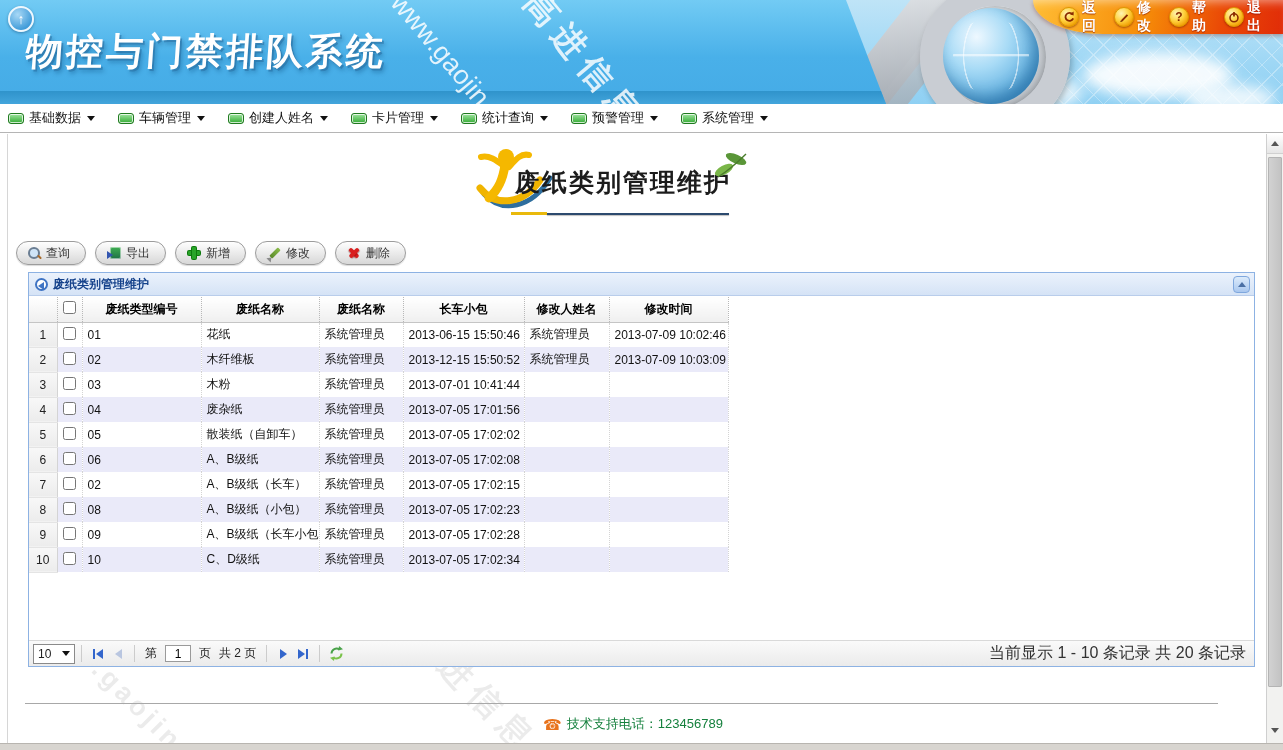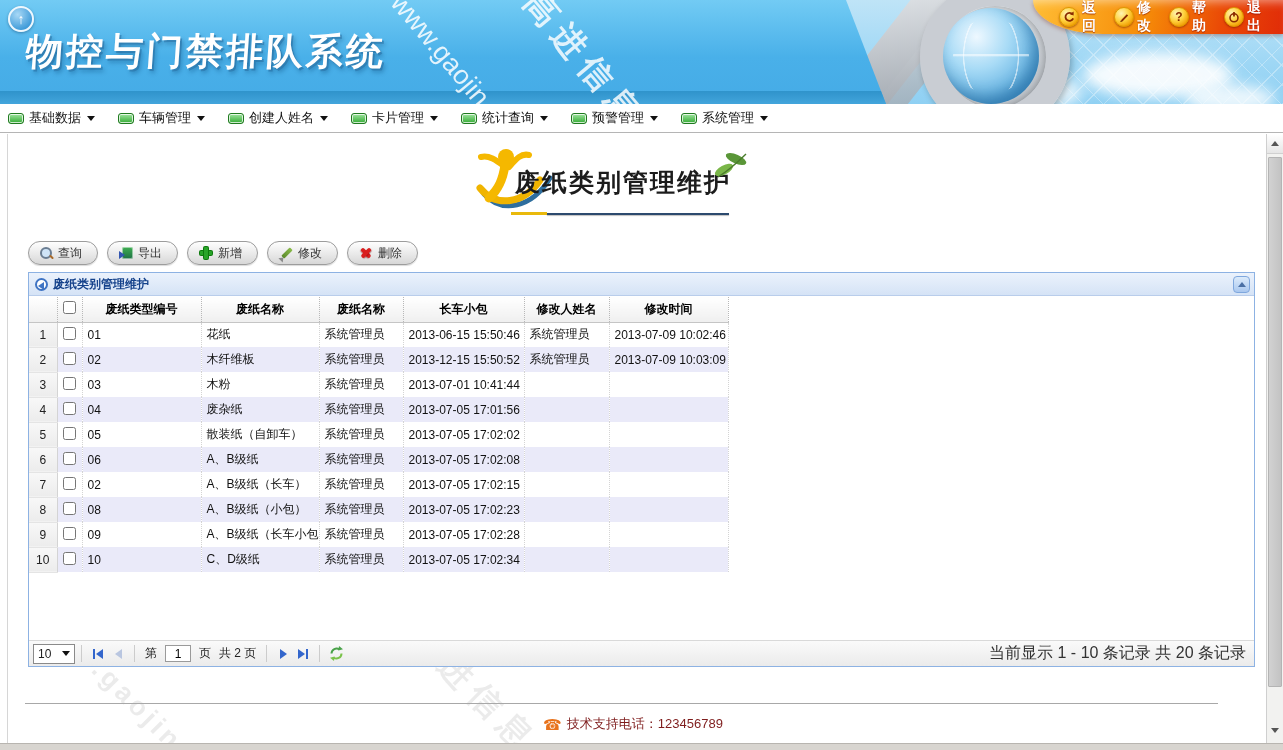--- a/index.html
+++ b/index.html
@@ -74,21 +74,21 @@
   
   .banner-logo { position:absolute; left:476px; top:12px; }
   .banner-title { position:absolute; left:515px; top:32px; font-family:"Liberation Serif","DejaVu Serif",serif;
                   font-size:25px; font-weight:bold; color:#1c1c1c; letter-spacing:2px; }
   .banner-leaves { position:absolute; left:712px; top:16px; }
   .banner-underline { position:absolute; left:511px; top:78px; width:218px; height:3px; display:flex; }
   .banner-underline .gold { width:36px; height:3px; background:#e9b90c; }
   .banner-underline .navy { flex:1; height:2px; margin-top:1px; background:#2c4a6e; box-shadow:0 1px 1px rgba(0,0,0,.25); }
 
   
-  .toolbar { position:absolute; left:28px; top:107px; display:flex; gap:9px; }
+  .toolbar { position:absolute; left:16px; top:107px; display:flex; gap:9px; }
   .tbtn { height:24px; padding:0 15px 0 11px; border:1px solid #9c9c9c; border-radius:13px;
           background:linear-gradient(180deg,#fefefe,#e9e9e9 55%,#d7d7d7);
           box-shadow:0 1px 1px rgba(0,0,0,.15); cursor:pointer;
           display:flex; align-items:center; gap:5px; font-size:12px; color:#333; }
   .ico-search { width:13px; height:13px; position:relative; }
   .ico-search:before { content:""; position:absolute; left:0; top:0; width:8px; height:8px; border-radius:50%;
           border:2px solid #6a7d92; background:#cfe4f7; }
   .ico-search:after { content:""; position:absolute; left:9px; top:9px; width:5px; height:2px; background:#a86a2a; transform:rotate(45deg); border-radius:1px; }
   .ico-export { width:14px; height:12px; position:relative; }
   .ico-export:before { content:""; position:absolute; right:0; top:0; width:11px; height:12px; border-radius:2px;
@@ -144,21 +144,21 @@
   .tri-l.dis { border-right-color:#b9c6e0; }
   .pbar { width:2px; height:10px; background:#3366cc; }
   .ptext { margin:0 4px; color:#222; }
   .pinput { width:26px; height:17px; border:1px solid #9a9a9a; text-align:center; font-size:12px; margin:0 4px; }
   .pager-summary { margin-left:auto; color:#333; font-size:16px; }
 
   
   .footer-divider { position:absolute; left:25px; right:48px; top:569px; height:1px; background:#a8a8a8; }
   .footer { position:absolute; left:0; right:0; top:579px; height:22px; display:flex; align-items:center; justify-content:center; gap:5px; }
   .phone-ico { color:#e8731c; font-size:15px; line-height:15px; }
-  .footer-text { color:#7f1d1d; font-size:13px; }
+  .footer-text { color:#15803d; font-size:13px; }
 
   
   .wm-faint { color:#777; opacity:.14; font-size:27px; font-weight:bold; letter-spacing:4px; transform:rotate(45deg); transform-origin:0 0; }
   .wmf1 { left:115px; top:195px; }
   .wmf2 { left:530px; top:160px; font-size:33px; letter-spacing:9px; }
   .wmf3 { left:800px; top:270px; }
   .wmf4 { left:55px;  top:468px; }
   .wmf5 { left:430px; top:480px; font-size:33px; letter-spacing:9px; }
 
   

